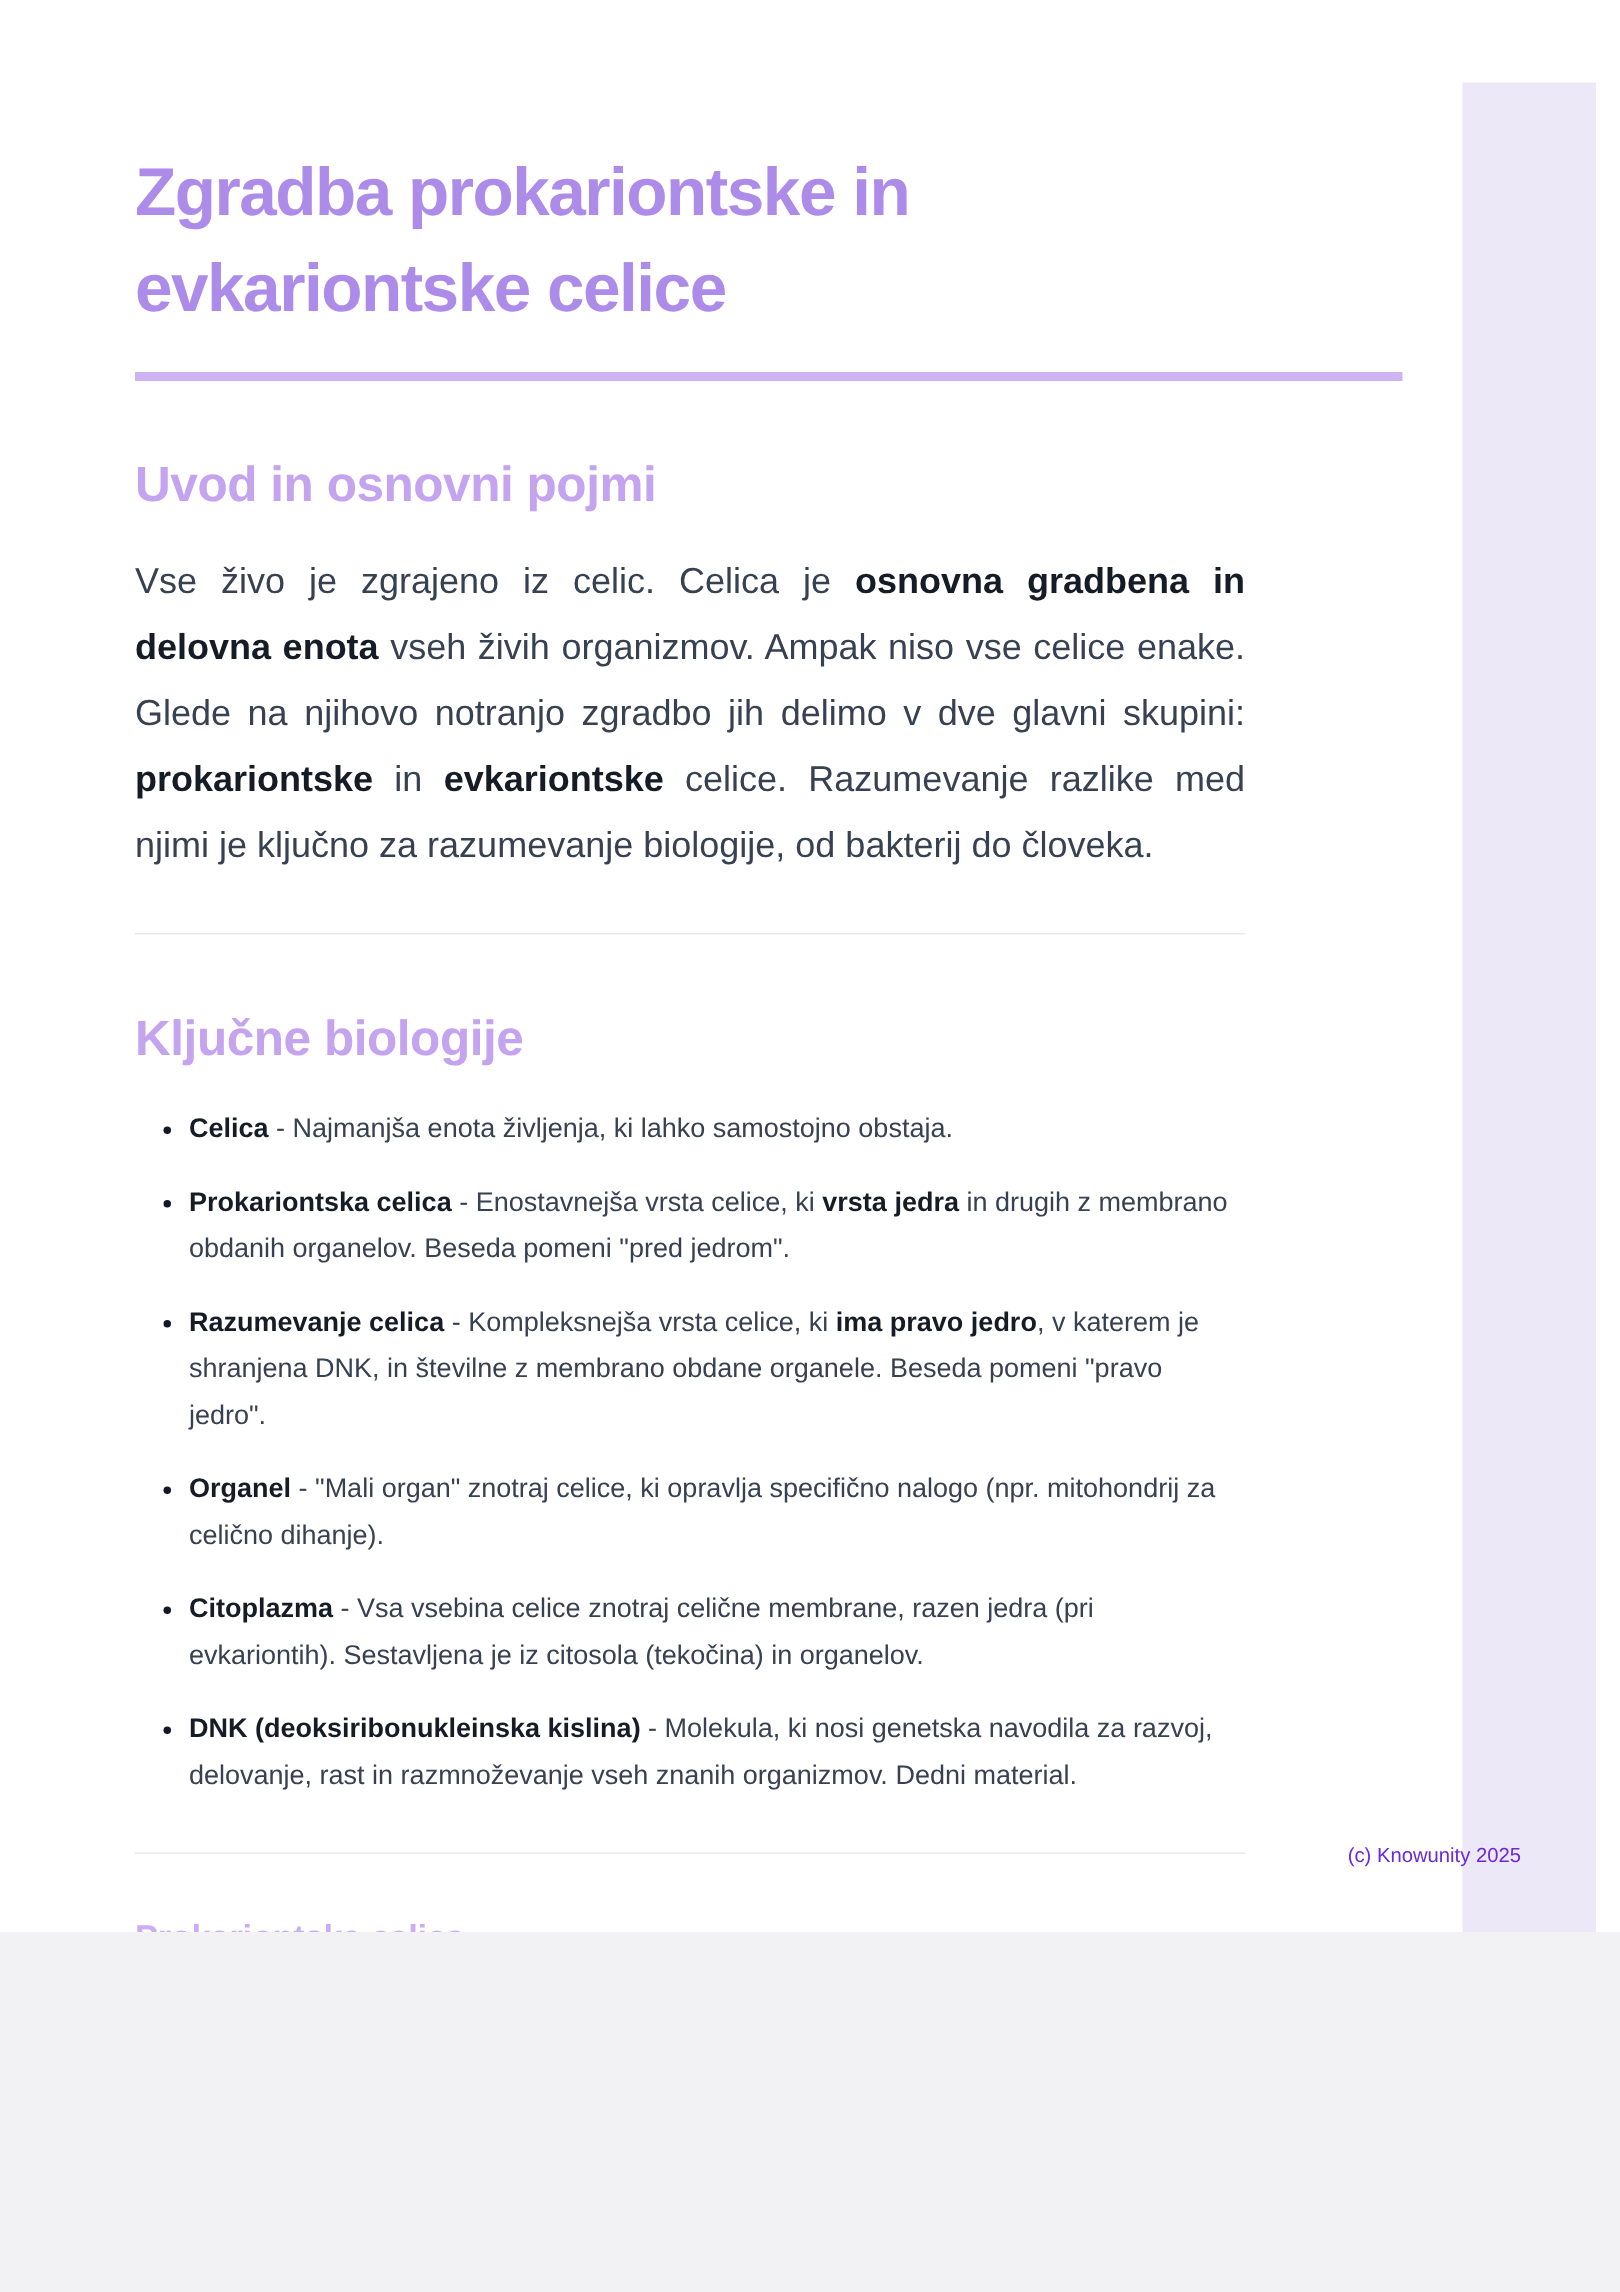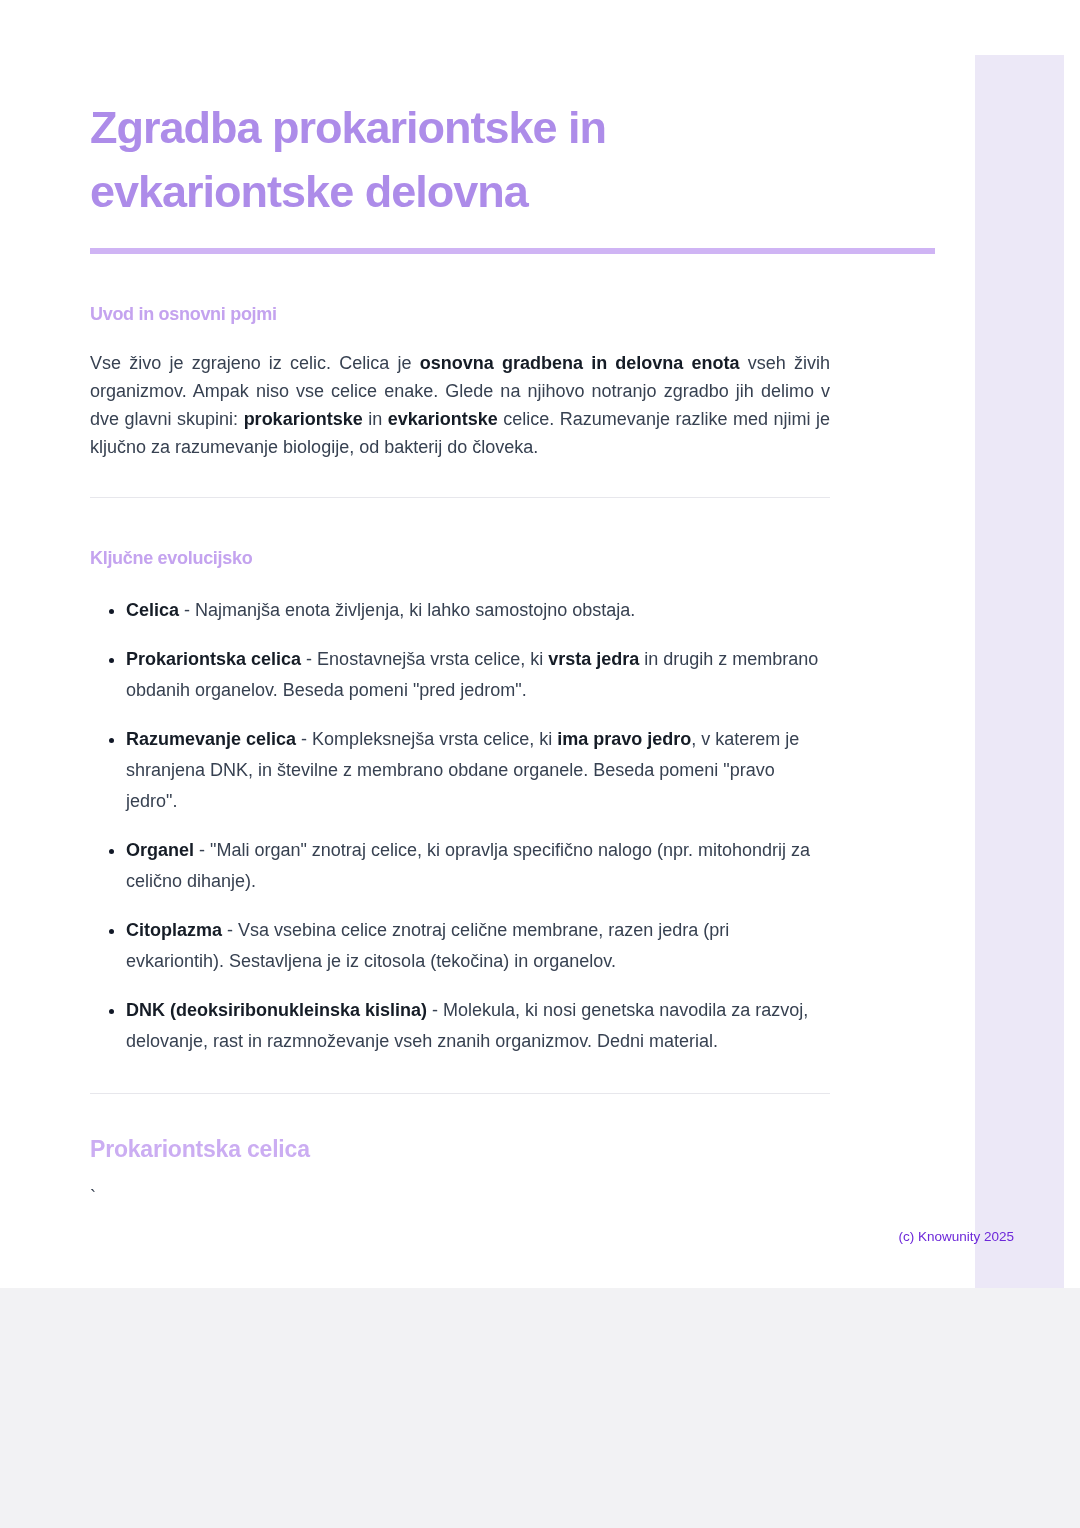--- a/index.html
+++ b/index.html
@@ -37,36 +37,36 @@
   }
   h1.title .line { display: block; }
   .rule {
     width: 845px;
     height: 6px;
     margin-top: 24px;
     background: #cfb4f4;
   }
   h2.section-heading {
     margin: 50px 0 0 0;
-    font-size: 18px;
+    font-size: 33px;
     font-weight: bold;
     letter-spacing: -0.3px;
     color: #c4a3ef;
   }
   h3.subsection-heading {
     margin: 42px 0 0 0;
     font-size: 23px;
     font-weight: bold;
     letter-spacing: -0.2px;
     color: #cbadf2;
   }
   p.body-text {
     margin: 24px 0 0 0;
-    font-size: 18px;
-    line-height: 28px;
+    font-size: 24px;
+    line-height: 44px;
     color: #374151;
   }
   p.justify { text-align: justify; }
   .b { font-weight: bold; color: #151c26; text-align: center; }
   .divider {
     width: 740px;
     border: none;
     border-top: 1px solid #e7e7ec;
     margin: 36px 0 0 0;
   }
@@ -99,32 +99,32 @@
 <body>
 
 <div class="page">
 
   <div class="side-strip"></div>
 
   <div class="content">
 
     <h1 class="title">
       <span class="line">Zgradba prokariontske in</span>
-      <span class="line">evkariontske delovna</span>
+      <span class="line">evkariontske celice</span>
     </h1>
 
     <div class="rule"></div>
 
     <h2 class="section-heading">Uvod in osnovni pojmi</h2>
 
     <p class="body-text justify"><span>Vse živo je zgrajeno iz celic. Celica je </span><span class="b">osnovna gradbena in delovna enota</span><span> vseh živih organizmov. Ampak niso vse celice enake. Glede na njihovo notranjo zgradbo jih delimo v dve glavni skupini: </span><span class="b">prokariontske</span><span> in </span><span class="b">evkariontske</span><span> celice. Razumevanje razlike med njimi je ključno za razumevanje biologije, od bakterij do človeka.</span></p>
 
     <hr class="divider">
 
-    <h2 class="section-heading">Ključne evolucijsko</h2>
+    <h2 class="section-heading">Ključne biologije</h2>
 
     <ul class="def-list">
       <li><span class="b">Celica</span><span> - Najmanjša enota življenja, ki lahko samostojno obstaja.</span></li>
       <li><span class="b">Prokariontska celica</span><span> - Enostavnejša vrsta celice, ki </span><span class="b">vrsta jedra</span><span> in drugih z membrano obdanih organelov. Beseda pomeni "pred jedrom".</span></li>
       <li><span class="b">Razumevanje celica</span><span> - Kompleksnejša vrsta celice, ki </span><span class="b">ima pravo jedro</span><span>, v katerem je shranjena DNK, in številne z membrano obdane organele. Beseda pomeni "pravo jedro".</span></li>
       <li><span class="b">Organel</span><span> - "Mali organ" znotraj celice, ki opravlja specifično nalogo (npr. mitohondrij za celično dihanje).</span></li>
       <li><span class="b">Citoplazma</span><span> - Vsa vsebina celice znotraj celične membrane, razen jedra (pri evkariontih). Sestavljena je iz citosola (tekočina) in organelov.</span></li>
       <li><span class="b">DNK (deoksiribonukleinska kislina)</span><span> - Molekula, ki nosi genetska navodila za razvoj, delovanje, rast in razmnoževanje vseh znanih organizmov. Dedni material.</span></li>
     </ul>
 

